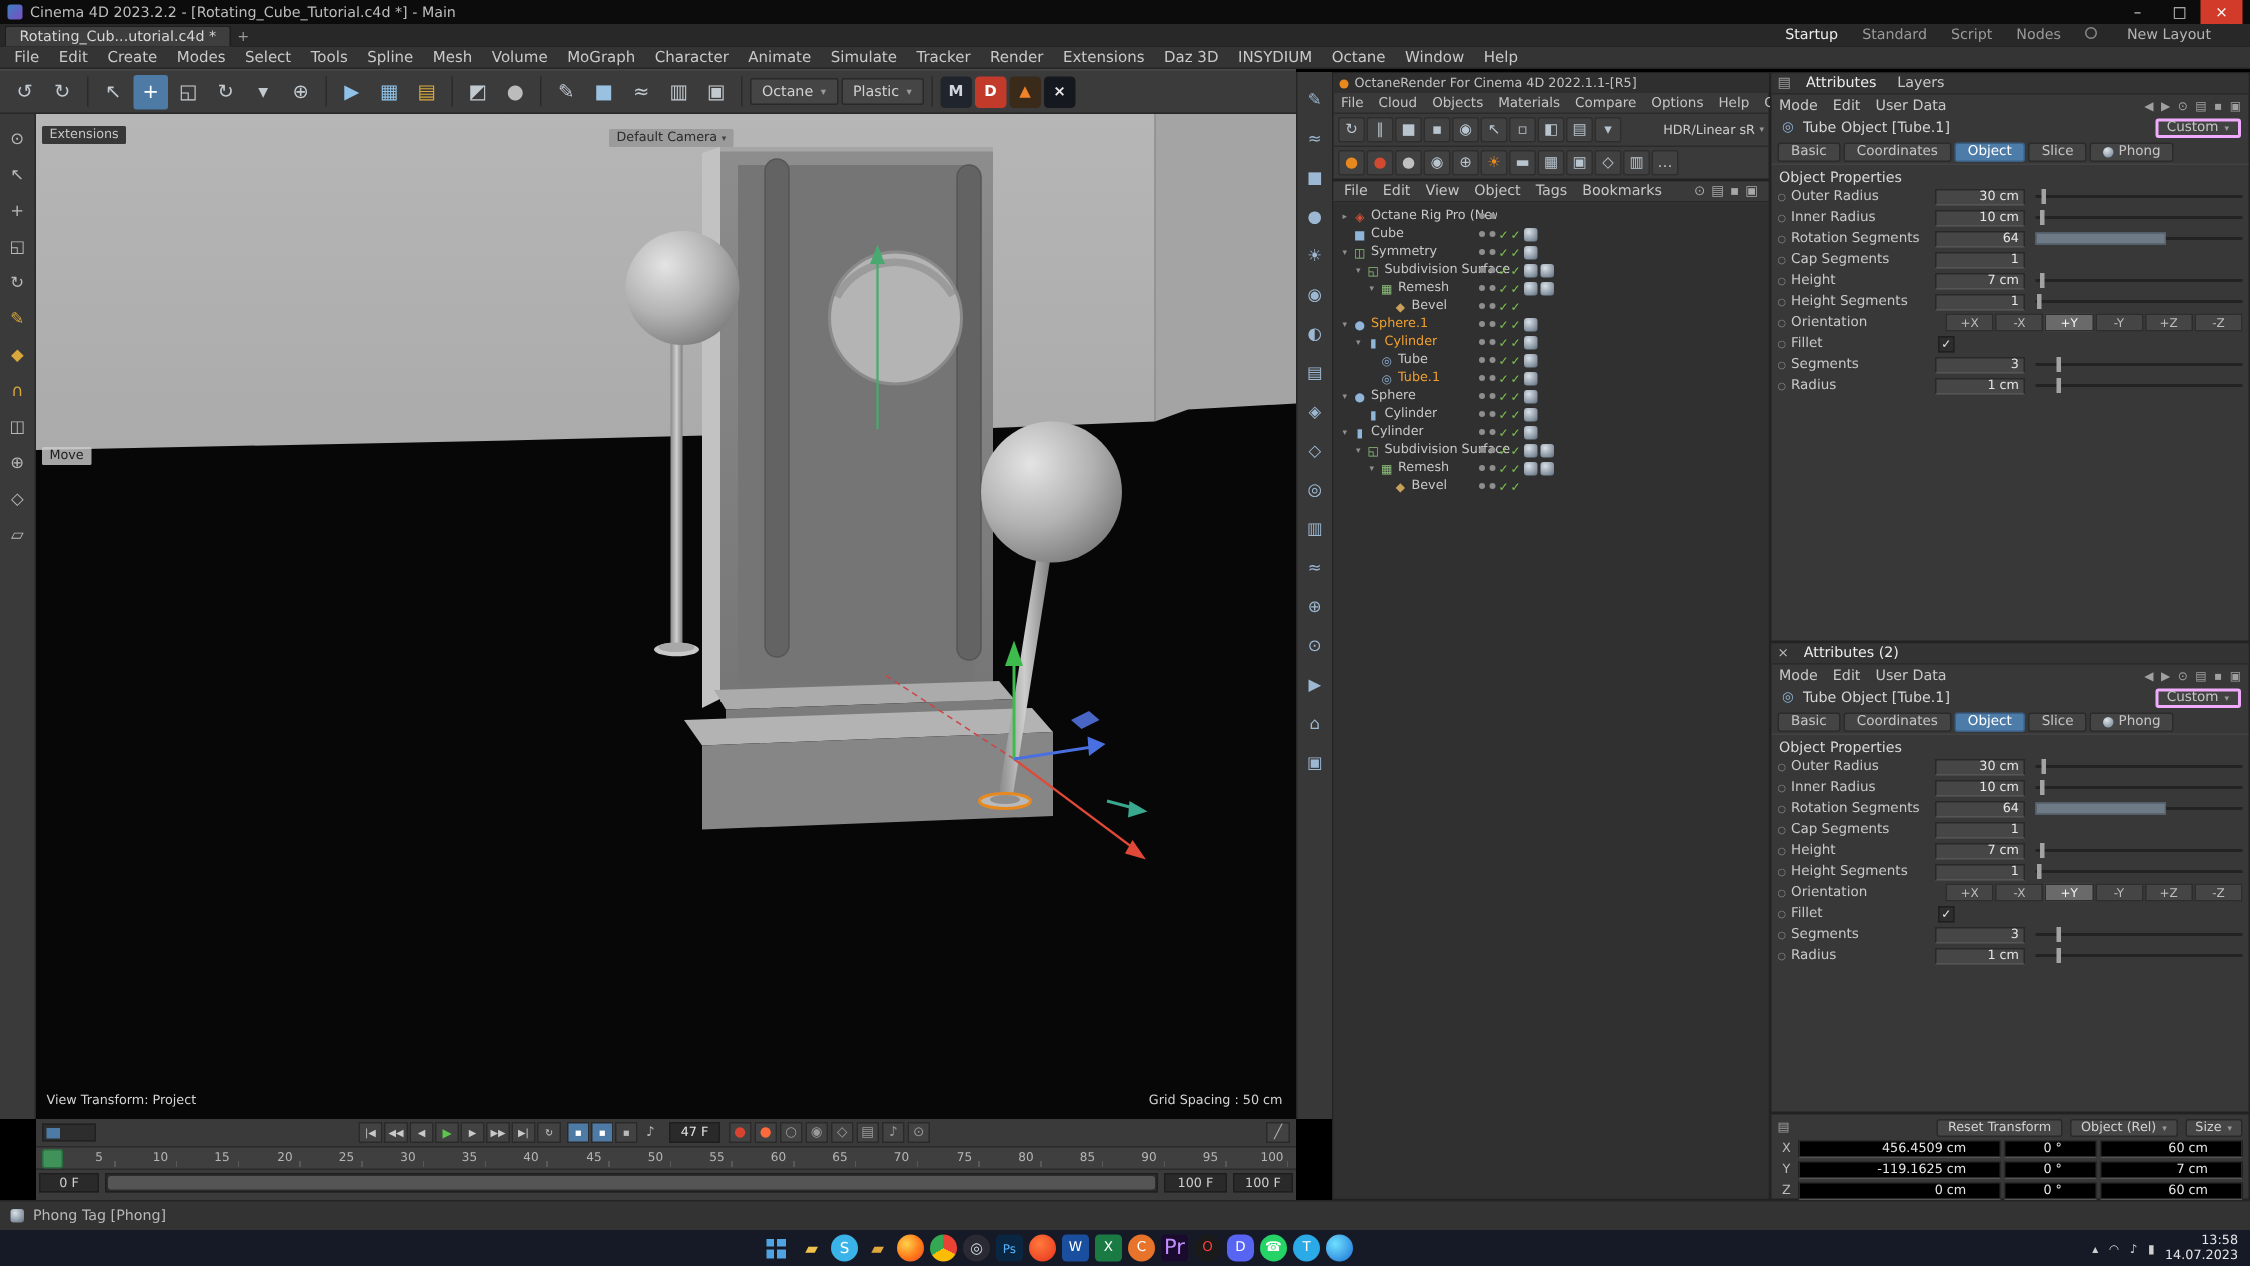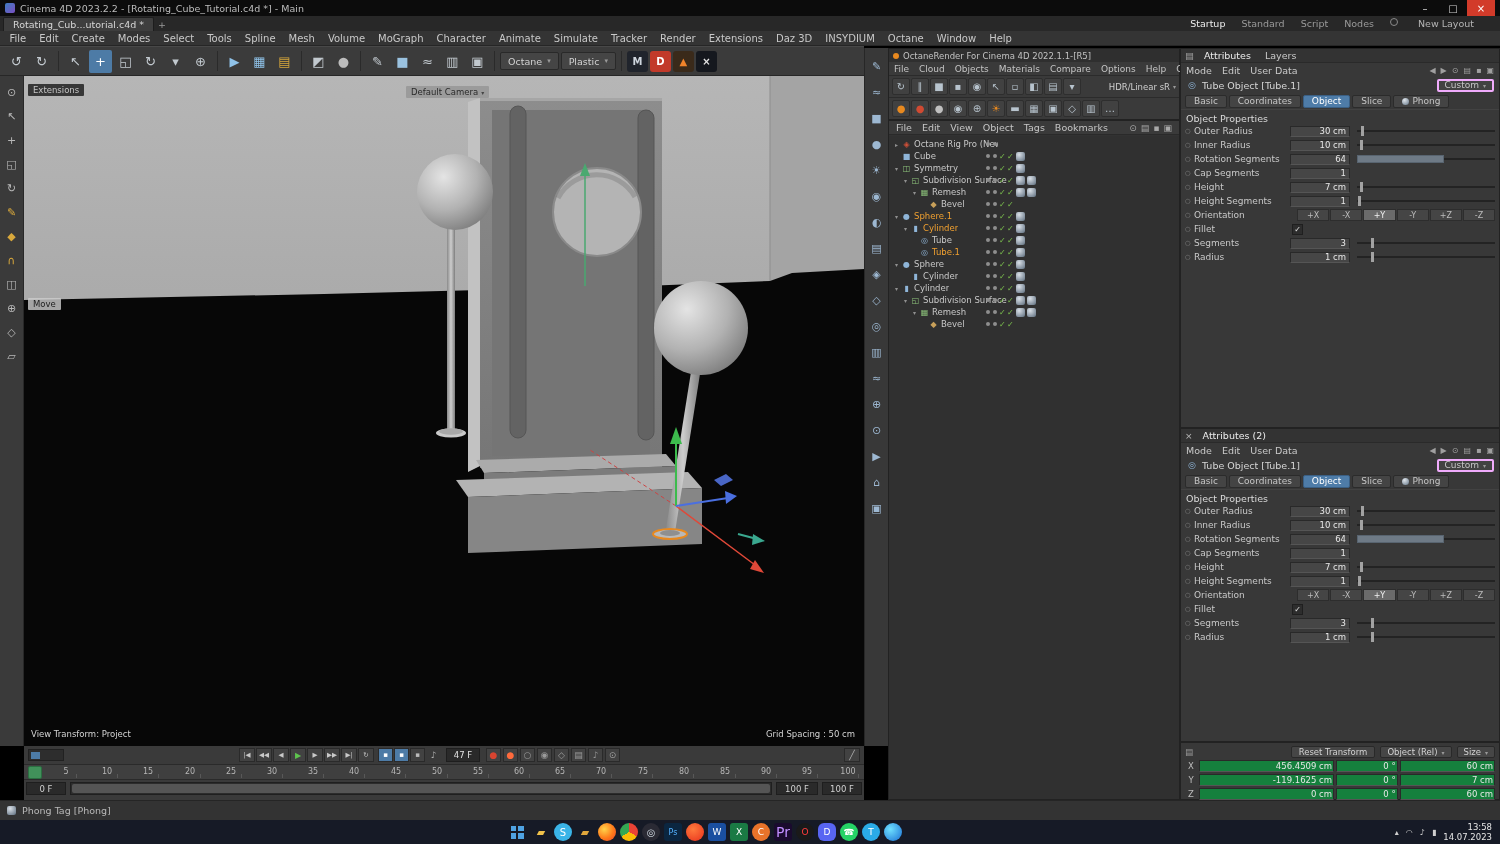--- a/index.html
+++ b/index.html
@@ -127,21 +127,21 @@
   .pcheck.checked::before{content:"✓"}
 
   
   #coords{left:1180px;top:742px;width:320px;height:58px;background:#383838;border:1px solid #222;padding:2px 2px 0}
   .chead{height:14px;display:flex;align-items:center;gap:5px;font-size:8.5px;color:#c6c6c6;padding:0 2px}
   .cbtn{background:#464646;border:1px solid #292929;padding:0 7px;height:12px;border-radius:2px;display:flex;align-items:center;color:#d2d2d2}
   .cdrop{background:#464646;border:1px solid #292929;padding:0 6px;height:12px;border-radius:2px;display:flex;align-items:center;gap:4px;color:#d2d2d2}
   .cdrop::after{content:"▾";font-size:6px;color:#999}
   .crow{height:14px;display:flex;gap:2px;align-items:center;font-size:8.5px;padding:0 2px}
   .caxis{width:12px;text-align:center;color:#bdbdbd;flex:none}
-  .cfield{background:#15803d;border:1px solid #292929;border-bottom-color:#555;height:12px;display:flex;align-items:center;justify-content:flex-end;padding:0 1px;color:#e6e6e6}
+  .cfield{background:#000000;border:1px solid #292929;border-bottom-color:#555;height:12px;display:flex;align-items:center;justify-content:flex-end;padding:0 22px;color:#e6e6e6}
   .cpos{width:136px}.crot{width:62px}.csize{width:96px}
 
   
   #timeline{left:24px;top:746px;width:840px;height:54px;background:#3a3a3a}
   .trow1{height:18px;position:relative}
   .tlmark{position:absolute;left:4px;top:3px;width:36px;height:12px;background:#2d2d2d;border:1px solid #212121}
   .tlmark i{position:absolute;left:2px;top:2px;width:9px;height:7px;background:#4d7ba6}
   .transport{position:absolute;left:215px;top:2px;display:flex;gap:1px}
   .tpbtn{min-width:16px;height:14px;background:#424242;border:1px solid #2a2a2a;display:flex;align-items:center;justify-content:center;font-size:6.5px;color:#c9c9c9;padding:0 2px}
   .tpbtn.play{color:#5ec44e;font-size:8px}

